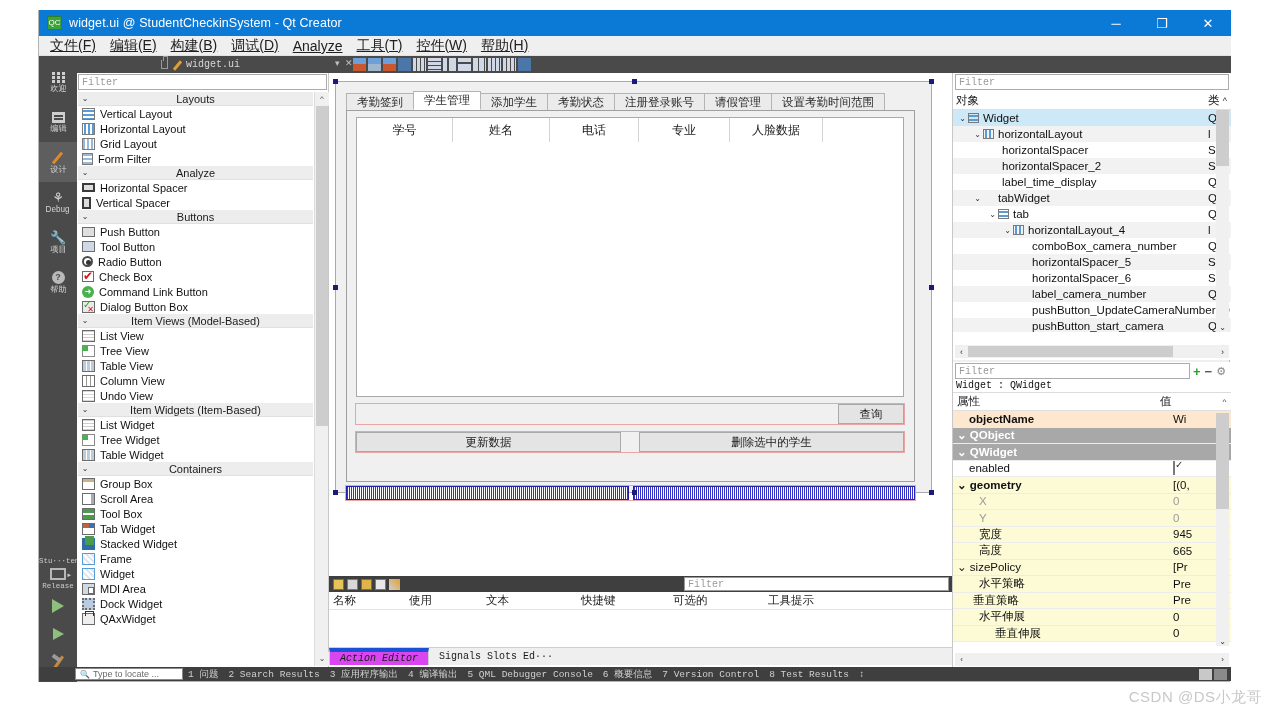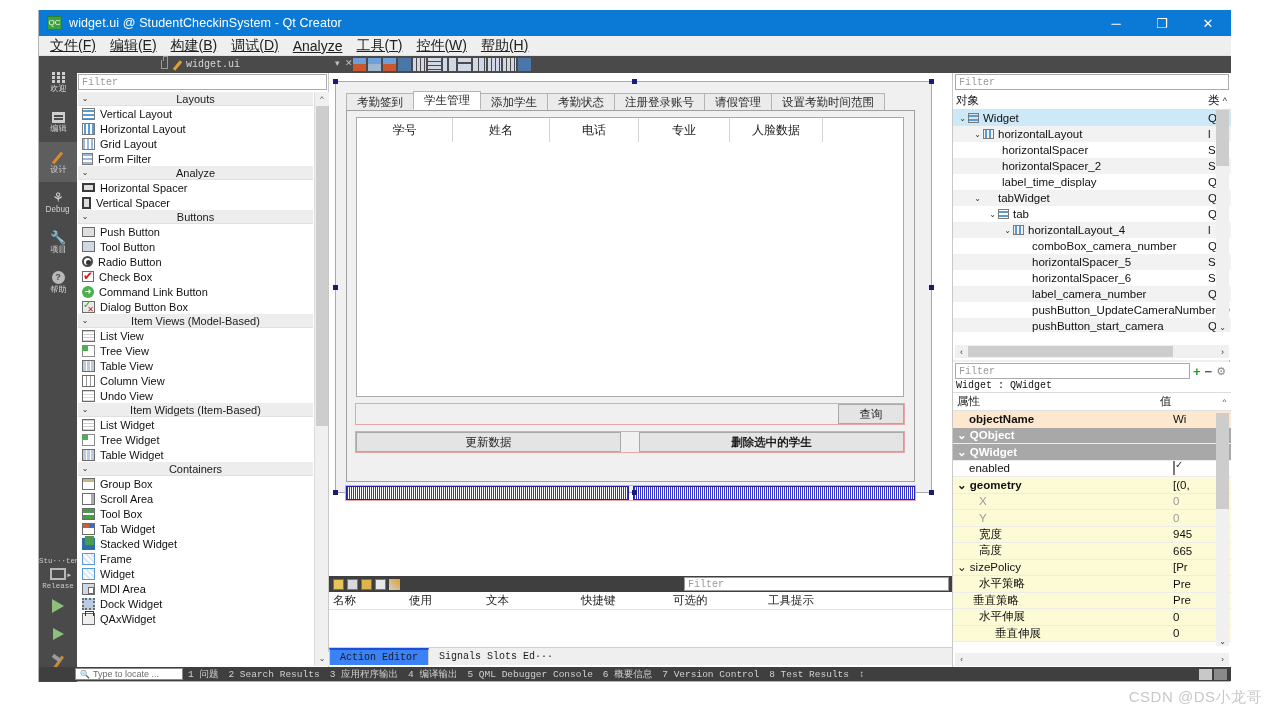--- a/index.html
+++ b/index.html
@@ -219,21 +219,21 @@
               border:1px solid #a9a9a9; background:#fff; font-size:11px;
               color:#9a9a9a; display:flex; align-items:center; padding-left:5px; }
   .qbtn { position:absolute; right:0; top:0; width:66px; height:20px;
           border:1px solid #a9a9a9; background:#e4e4e4; font-size:11.5px;
           color:#1a1a1a; display:flex; align-items:center; justify-content:center; }
 
   .btnrow { position:absolute; left:9px; top:321px; width:548px; height:20px;
             display:flex; outline:1px solid #e8a6a6; }
   .bigbtn { flex:1; border:1px solid #a9a9a9; background:#e4e4e4; font-size:11.5px;
             color:#1a1a1a; display:flex; align-items:center; justify-content:center; }
-  .bigbtn + .bigbtn { margin-left:18px;font-weight:bold; }
+  .bigbtn + .bigbtn { margin-left:18px; }
 
   .spacerrow { position:absolute; left:10px; top:404px; width:569px; height:14px;
                display:flex; outline:1px solid #e8a6a6; }
   .spacer { flex:1; border:1px solid #2222aa; background:
       repeating-linear-gradient(90deg,#3333cc 0 1px,#ffffff 1px 2px);
       height:14px; }
   .spacer + .spacer { margin-left:4px; }
 
   
   .actioned { position:absolute; left:290px; top:566px; width:624px; height:92px;
@@ -245,22 +245,22 @@
                background:#fff; border:1px solid #9a9a9a; font-size:10px; color:#9a9a9a;
                font-family:"Liberation Mono", monospace; display:flex; align-items:center;
                padding-left:3px; }
   .ae-head { display:flex; height:18px; align-items:center; font-size:11.5px;
              color:#1a1a1a; border-bottom:1px solid #e4e4e4; background:#fff; }
   .ae-body { height:37px; background:#fff; }
   .ae-tabs { display:flex; height:18px; background:#efefef;
              border-top:1px solid #cfcfcf; align-items:stretch; }
   .ae-tab { padding:0 10px; font-size:10px; display:flex; align-items:center;
             font-family:"Liberation Mono", monospace; color:#1a1a1a; }
-  .ae-tab.sel { background:#3b82f6; border:1px solid #cfcfcf; border-bottom:none;
-                border-top:2px solid #1d4ed8; }
+  .ae-tab.sel { background:#d946ef; border:1px solid #cfcfcf; border-bottom:none;
+                border-top:4px solid #1d4ed8;font-style:italic; }
 
   
   .objinsp { position:absolute; left:914px; top:63px; width:278px; height:287px;
              background:#ffffff; }
   .oi-filter { height:16px; border:1px solid #ababab; background:#fff; margin:1px 2px 0 2px;
                display:flex; align-items:center; padding-left:3px;
                font-family:"Liberation Mono", monospace; font-size:10px; color:#9a9a9a; }
   .oi-head { display:flex; height:18px; align-items:center; font-size:11.5px;
              color:#1a1a1a; background:#ffffff; border-bottom:1px solid #e0e0e0;
              padding-left:3px; margin-top:2px; }

